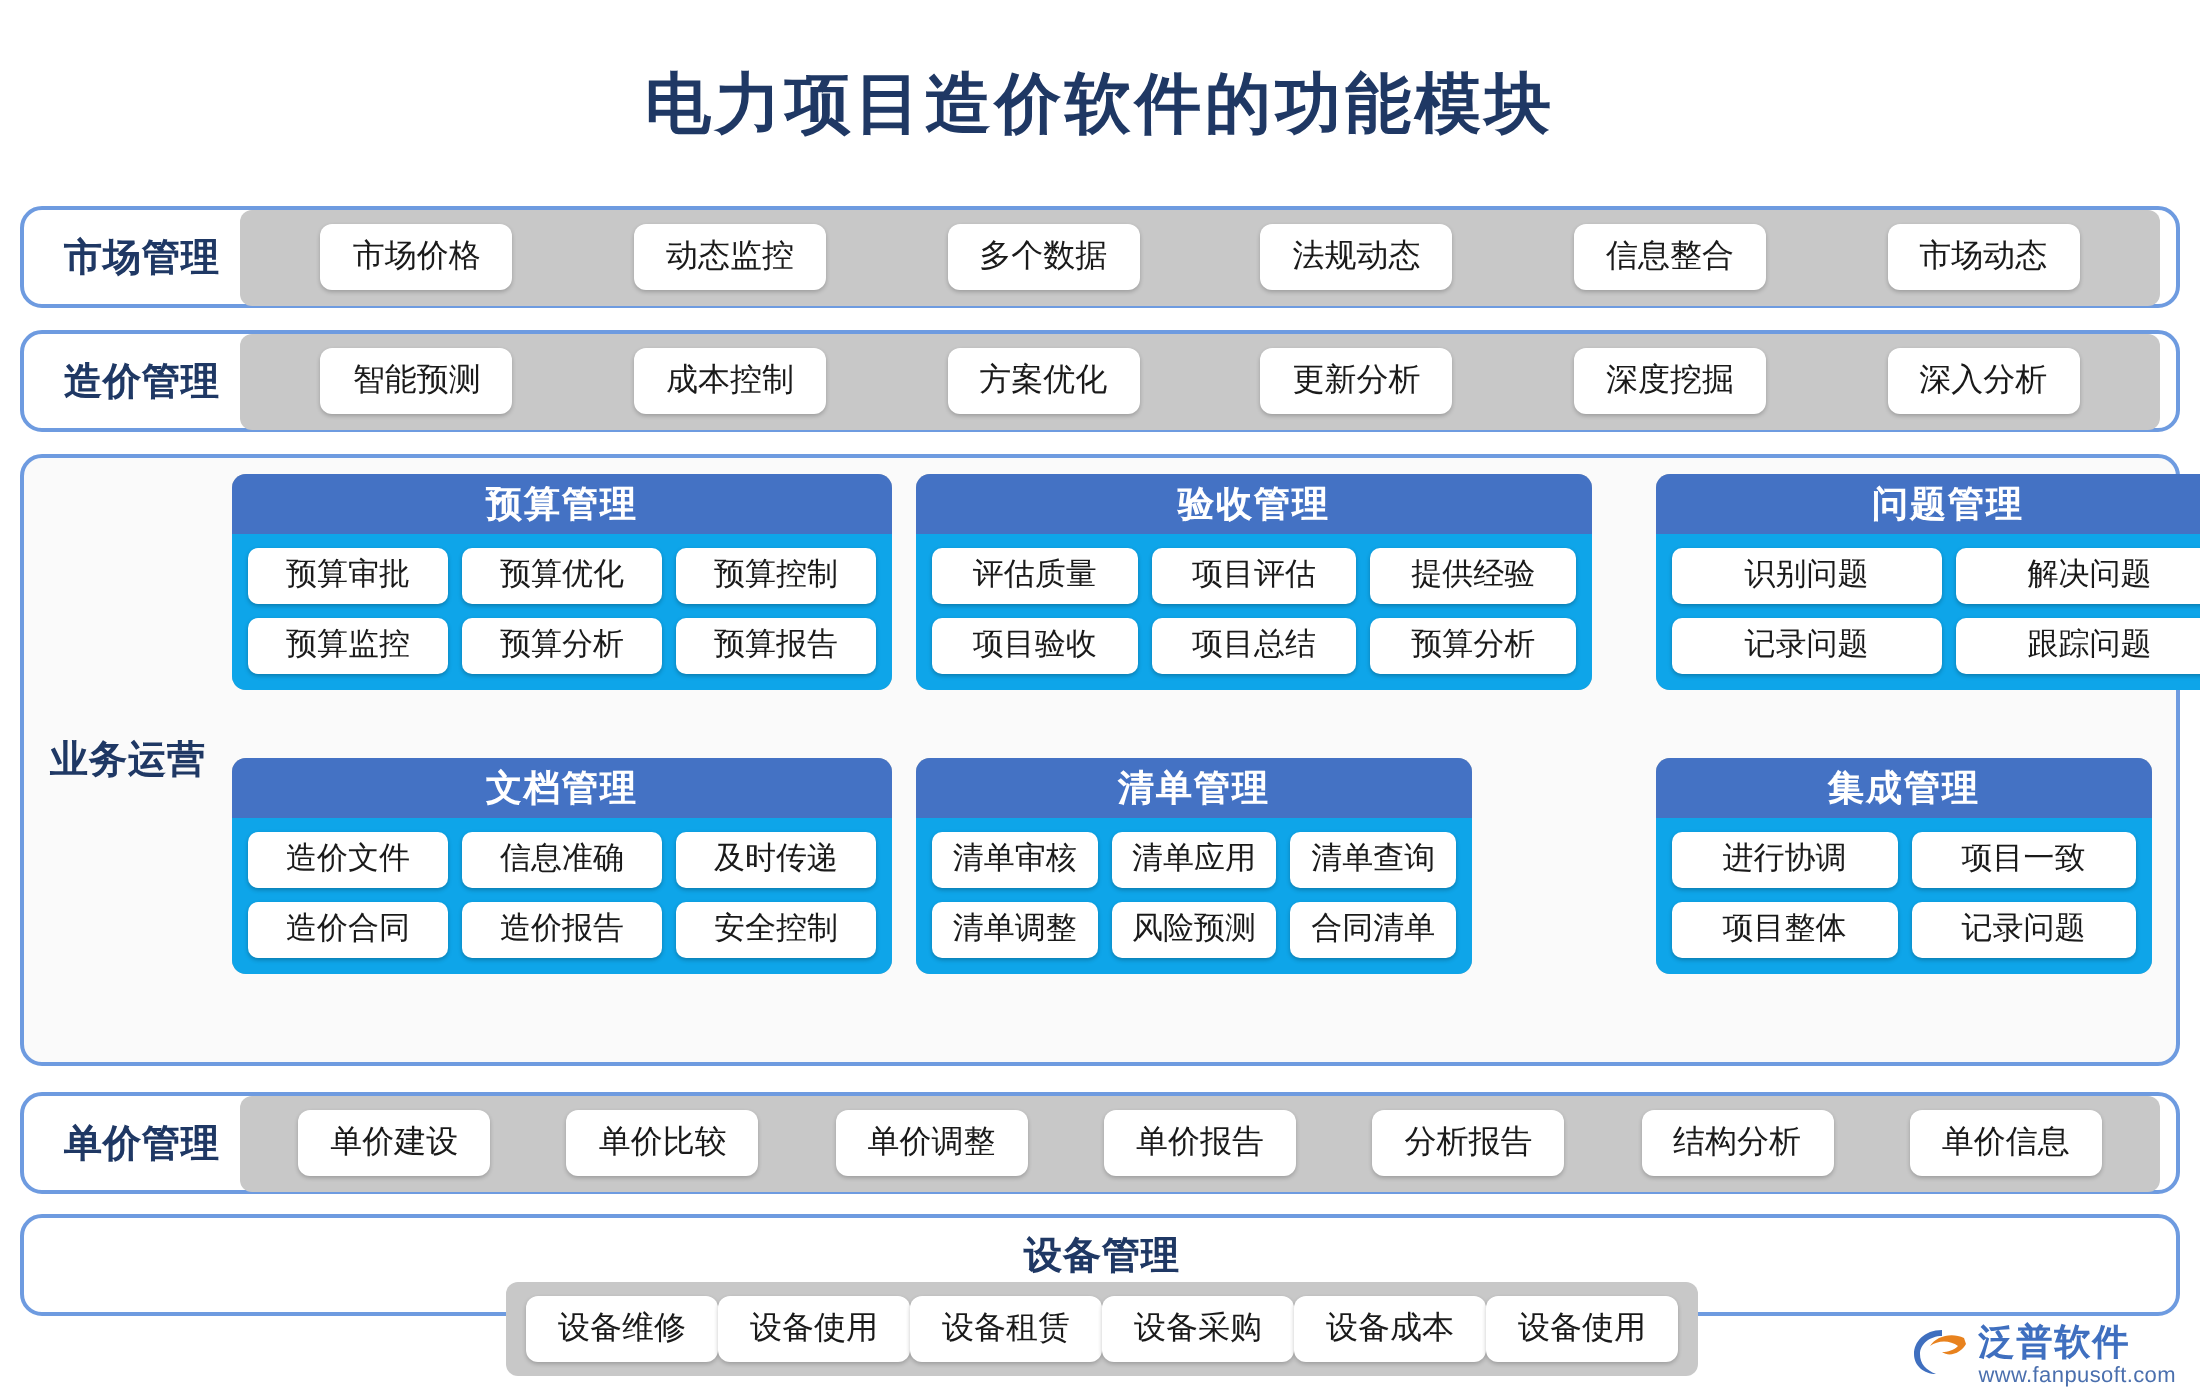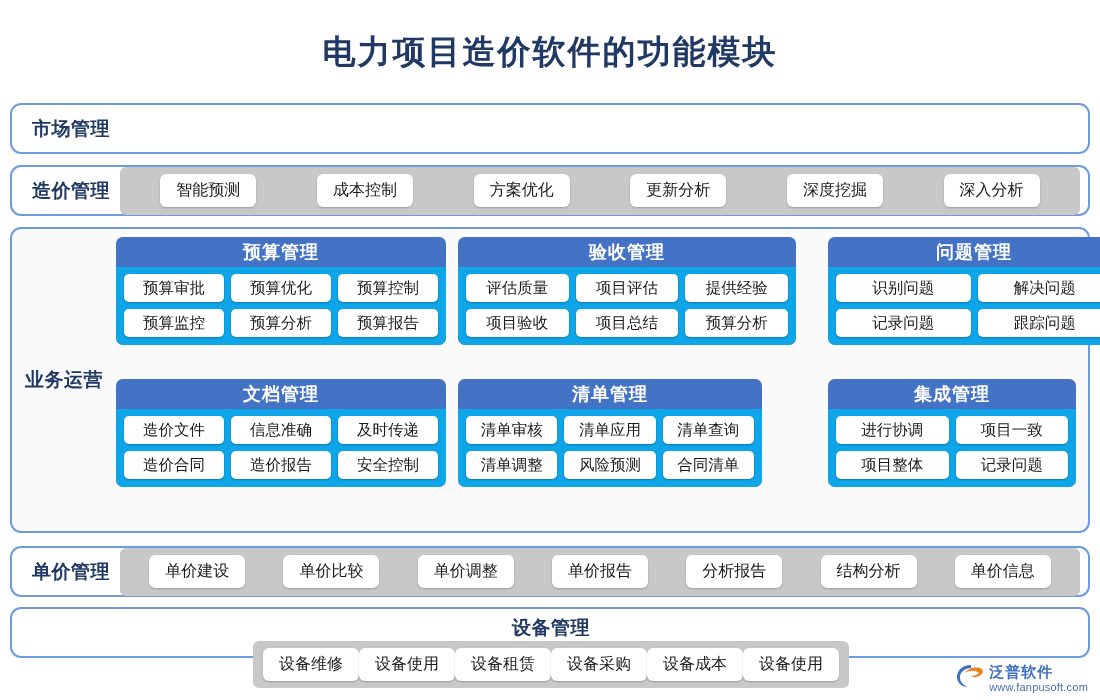--- a/index.html
+++ b/index.html
@@ -148,21 +148,21 @@
     height: 28px;
     white-space: nowrap;
     box-shadow: 0 1px 2px rgba(0,0,0,0.25);
   }
 
   
   #card-budget      { left: 0px;   top: 8px;   width: 330px; }
   #card-acceptance  { left: 342px; top: 8px;   width: 338px; }
   #card-problem     { left: 712px; top: 8px;   width: 292px; }
   #card-document    { left: 0px;   top: 150px; width: 330px; }
-  #card-list        { left: 342px; top: 150px; width: 304px; }
+  #card-list        { left: 342px; top: 150px; width: 278px; }
   #card-integration { left: 712px; top: 150px; width: 248px; }
 
   
   #logo {
     position: absolute;
     right: 12px;
     bottom: 4px;
     display: flex;
     align-items: center;
     height: 36px;
@@ -170,21 +170,21 @@
 
   #logo .mark { margin-right: 4px; }
 
   #logo .logo-text {
     display: flex;
     flex-direction: column;
     line-height: 1;
   }
 
   #logo .brand {
-    font-size: 15px;
+    font-size: 18px;
     font-weight: bold;
     color: #3f6fbf;
     letter-spacing: 1px;
   }
 
   #logo .url {
     font-size: 11px;
     color: #4a6fae;
     margin-top: 3px;
     letter-spacing: 0.2px;
@@ -192,20 +192,28 @@
 </style>
 </head>
 <body>
 
 <div id="page">
 
   <div class="title">电力项目造价软件的功能模块</div>
 
   <div class="band" id="band-market">
     <div class="band-label">市场管理</div>
+    <div class="band-strip">
+      <div class="pill">市场价格</div>
+      <div class="pill">动态监控</div>
+      <div class="pill">多个数据</div>
+      <div class="pill">法规动态</div>
+      <div class="pill">信息整合</div>
+      <div class="pill">市场动态</div>
+    </div>
   </div>
 
   <div class="band" id="band-cost">
     <div class="band-label">造价管理</div>
     <div class="band-strip">
       <div class="pill">智能预测</div>
       <div class="pill">成本控制</div>
       <div class="pill">方案优化</div>
       <div class="pill">更新分析</div>
       <div class="pill">深度挖掘</div>

